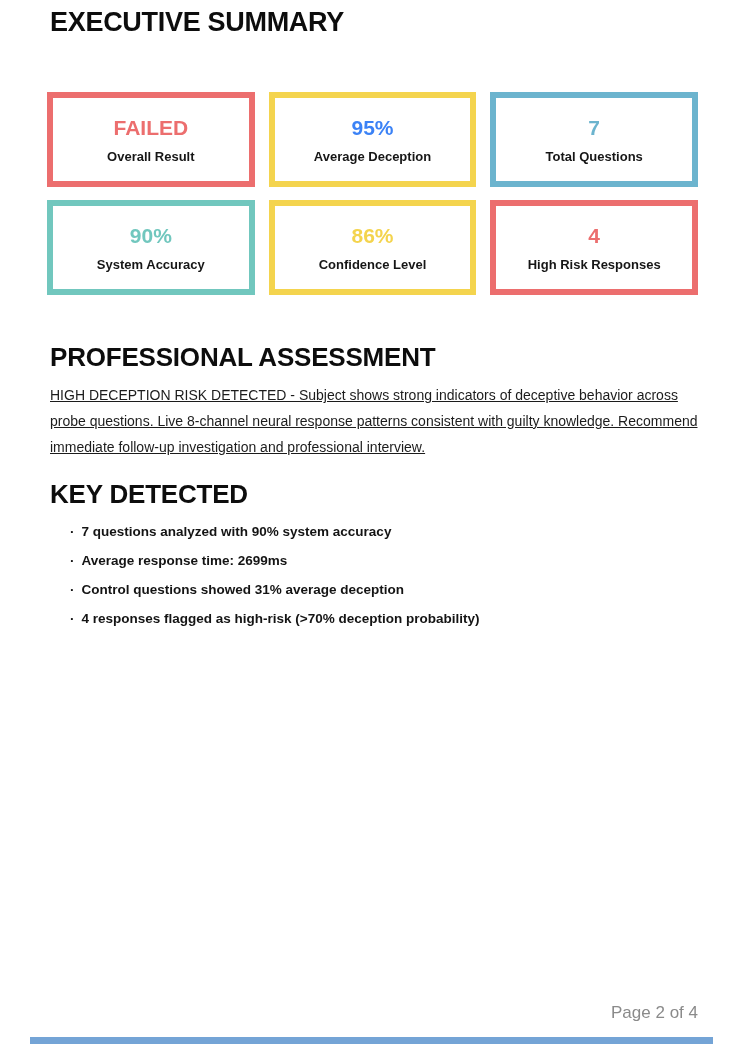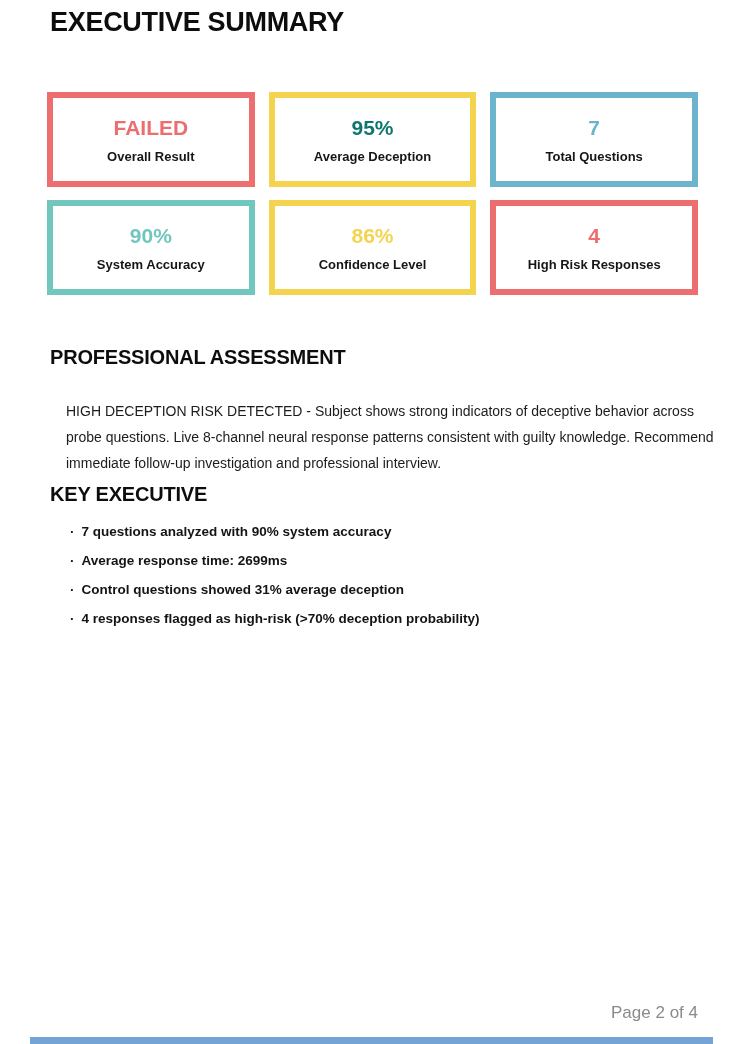--- a/index.html
+++ b/index.html
@@ -53,38 +53,39 @@
   }
   .stat-label {
     font-size: 13px;
     font-weight: bold;
     color: #161616;
   }
   .section-heading {
     position: absolute;
     left: 50px;
     margin: 0;
-    font-size: 20px;
+    font-size: 26px;
     line-height: 24px;
     font-weight: bold;
     letter-spacing: -0.2px;
     color: #0d0d0d;
   }
   .heading-assessment { top: 345px; }
   .heading-findings  { top: 482px; }
   .assessment-body {
     position: absolute;
     left: 50px;
     top: 382px;
     width: 650px;
-    margin: 16px;
+    margin: 0;
     font-size: 14px;
     line-height: 26px;
     font-weight: normal;
     color: #1c1c1c;
+    text-decoration: underline;
   }
   .findings-list {
     position: absolute;
     left: 66px;
     top: 520px;
     margin: 4px;
     padding: 0;
     list-style: none;
   }
   .findings-list li {
@@ -119,21 +120,21 @@
 <body>
 
 <div class="page-title">EXECUTIVE SUMMARY</div>
 
 <div class="cards-grid">
   <div class="stat-card" style="border-color: rgb(236, 110, 110);">
     <div class="stat-value" style="color: rgb(236, 110, 110);">FAILED</div>
     <div class="stat-label">Overall Result</div>
   </div>
   <div class="stat-card" style="border-color: rgb(244, 212, 78);">
-    <div class="stat-value" style="color: #0f766e;">95%</div>
+    <div class="stat-value" style="color: #3b82f6;">95%</div>
     <div class="stat-label">Average Deception</div>
   </div>
   <div class="stat-card" style="border-color: rgb(108, 180, 206);">
     <div class="stat-value" style="color: rgb(108, 180, 206);">7</div>
     <div class="stat-label">Total Questions</div>
   </div>
   <div class="stat-card" style="border-color: rgb(113, 199, 190);">
     <div class="stat-value" style="color: rgb(113, 199, 190);">90%</div>
     <div class="stat-label">System Accuracy</div>
   </div>
@@ -143,21 +144,21 @@
   </div>
   <div class="stat-card" style="border-color: rgb(236, 110, 110);">
     <div class="stat-value" style="color: rgb(236, 110, 110);">4</div>
     <div class="stat-label">High Risk Responses</div>
   </div>
 </div>
 
 <h2 class="section-heading heading-assessment">PROFESSIONAL ASSESSMENT</h2>
 <p class="assessment-body">HIGH DECEPTION RISK DETECTED - Subject shows strong indicators of deceptive behavior across probe questions. Live 8-channel neural response patterns consistent with guilty knowledge. Recommend immediate follow-up investigation and professional interview.</p>
 
-<h2 class="section-heading heading-findings">KEY EXECUTIVE</h2>
+<h2 class="section-heading heading-findings">KEY DETECTED</h2>
 <ul class="findings-list">
   <li>7 questions analyzed with 90% system accuracy</li>
   <li>Average response time: 2699ms</li>
   <li>Control questions showed 31% average deception</li>
   <li>4 responses flagged as high-risk (&gt;70% deception probability)</li>
 </ul>
 
 <div class="page-number">Page 2 of 4</div>
 <div class="footer-accent-bar" style="background: rgb(116, 164, 214);"></div>
 

